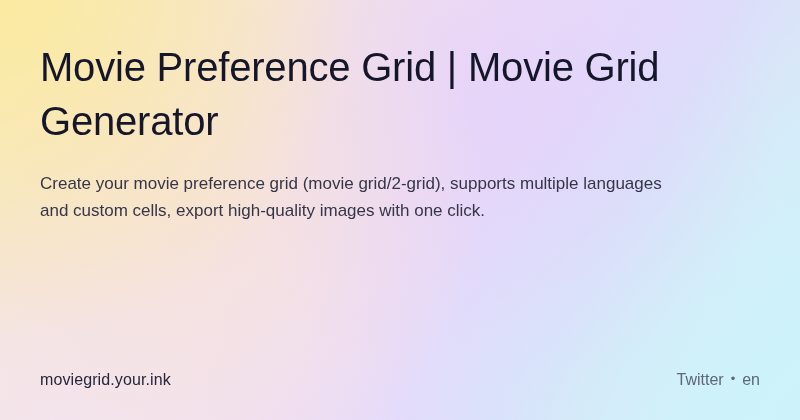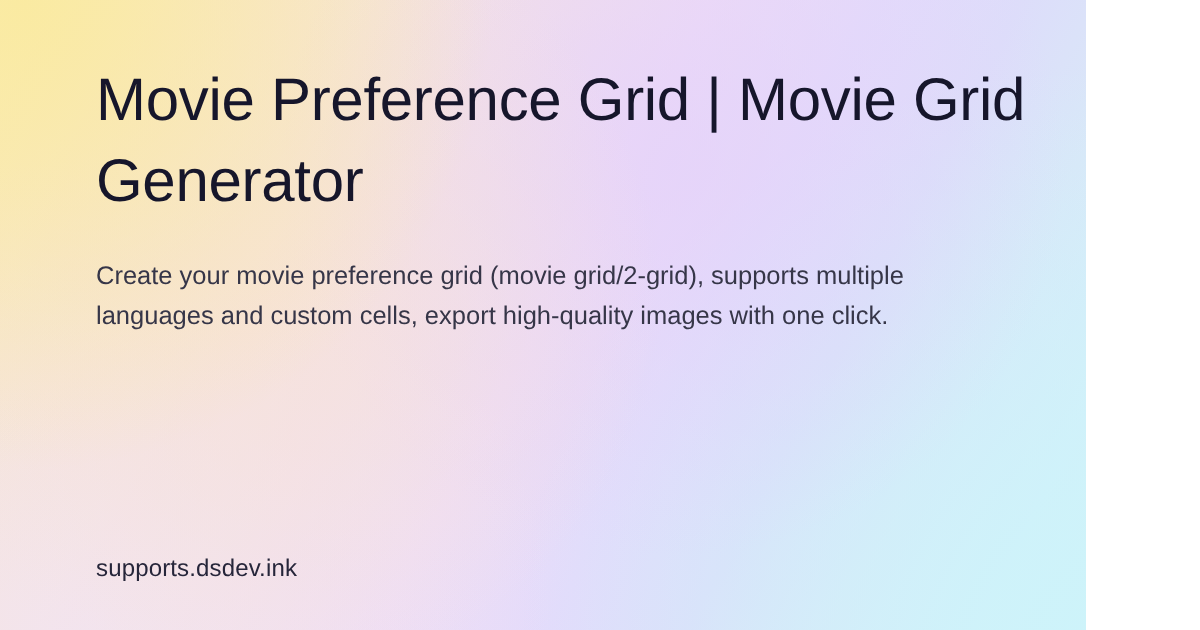--- a/index.html
+++ b/index.html
@@ -10,39 +10,38 @@
   body {
     width: 800px;
     height: 420px;
     overflow: hidden;
     font-family: "Liberation Sans", sans-serif;
   }
 
   
   .og-card {
     position: relative;
-    width: 724px;
+    width: 800px;
     height: 420px;
     box-sizing: border-box;
     overflow: hidden;
     background:
       linear-gradient(
         118deg,
         #fbeeba 0%,
         #f8e7cd 14%,
         #f6e4de 27%,
         #f3e0e9 38%,
         #eedcf6 50%,
         #e3dbfb 62%,
         #ddddfa 72%,
         #d9e7f8 82%,
         #d4effa 92%,
         #d2f4f7 100%
       );
-    padding-left: 24px;
   }
 
   
   .og-card::before {
     content: "";
     position: absolute;
     inset: 0;
     background:
       radial-gradient(circle at 2% 0%, rgba(250,234,160,0.95) 0%, rgba(250,234,160,0) 38%),
       radial-gradient(circle at 24% 46%, rgba(247,226,216,0.75) 0%, rgba(247,226,216,0) 45%),
@@ -127,18 +126,23 @@
 <div class="og-card">
   <div class="og-inner">
 
     <h1 class="headline">Movie Preference Grid | Movie Grid Generator</h1>
 
     <p class="subhead">Create your movie preference grid (movie grid/2-grid), supports multiple languages and custom cells, export high-quality images with one click.</p>
 
     <div class="spacer"></div>
 
     <div class="footer">
-      <span class="footer-url">supports.dsdev.ink</span>
+      <span class="footer-url">moviegrid.your.ink</span>
 
+      <div class="footer-meta">
+        <span class="footer-social">Twitter</span>
+        <span class="footer-sep">•</span>
+        <span class="footer-lang">en</span>
+      </div>
     </div>
 
   </div>
 </div>
 
 </body></html>

